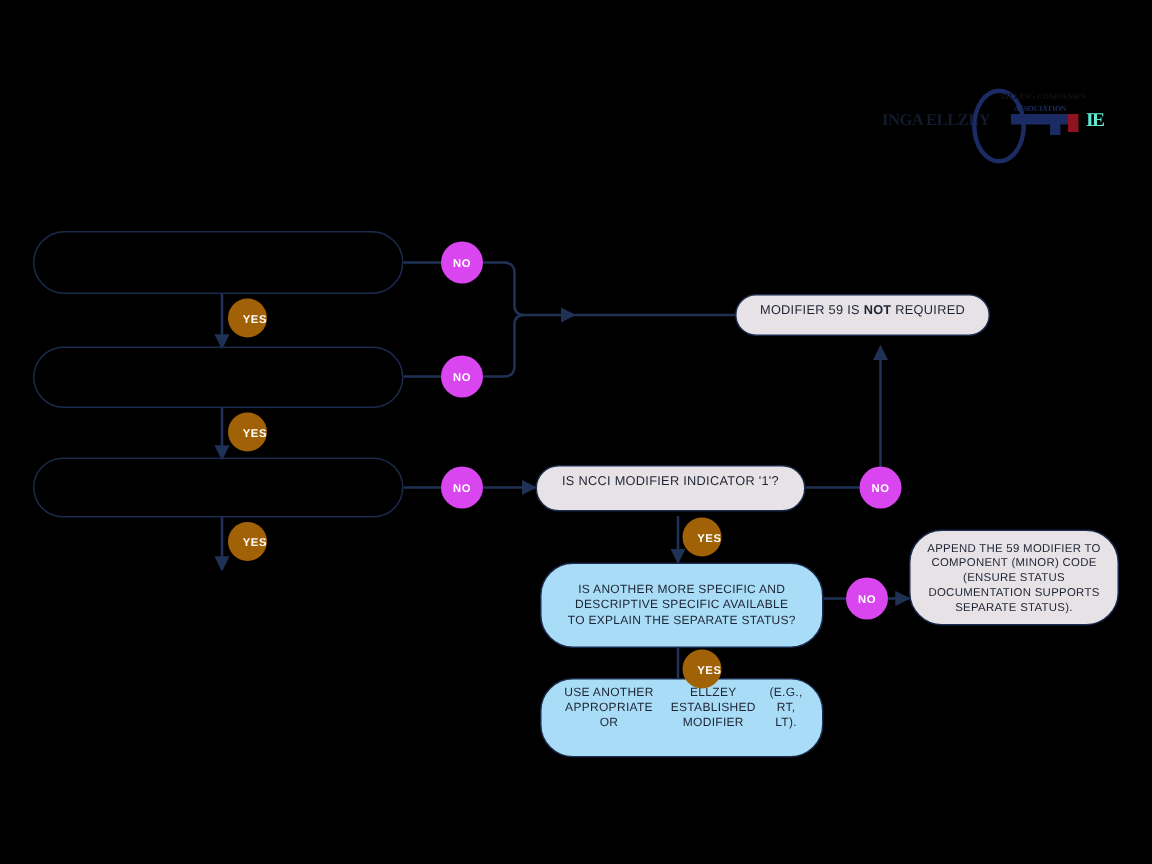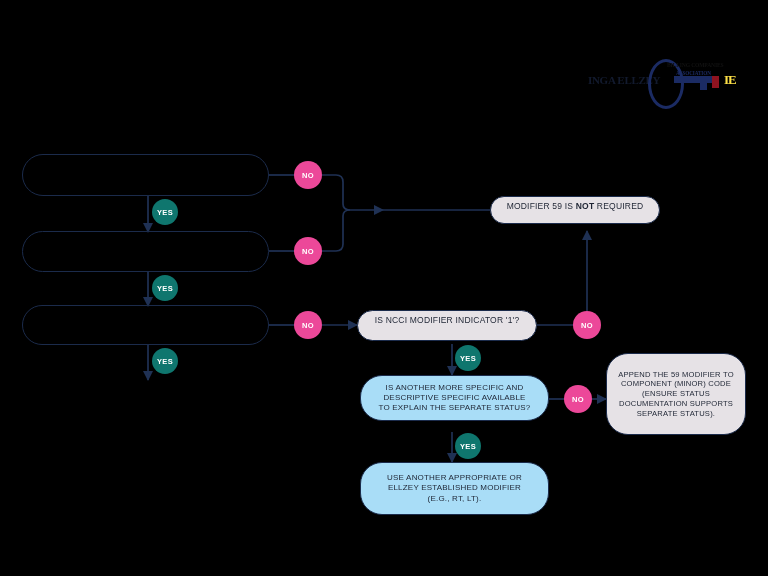--- a/index.html
+++ b/index.html
@@ -58,27 +58,28 @@
     display: flex;
     align-items: center;
     justify-content: center;
     border-radius: 50%;
     color: #ffffff;
     font-weight: bold;
     letter-spacing: 0.4px;
     user-select: none;
   }
   .badge.yes {
-    background: #0f766e;
+    background: #a16207;
     width: 26px;
     height: 26px;
     font-size: 7.5px;
+    justify-content: flex-end;
   }
   .badge.no {
-    background: #ec4899;
+    background: #d946ef;
     width: 28px;
     height: 28px;
     font-size: 7.5px;
   }
 
   
   #logo {
     position: absolute;
     left: 588px;
     top: 57px;
@@ -151,21 +152,21 @@
     letter-spacing: -0.1px;
     white-space: nowrap;
     font-family: "Liberation Serif", serif;
   }
   #logo .logo-mark {
     position: absolute;
     left: 136px;
     top: 15px;
     font-size: 13px;
     font-weight: bold;
-    color: #fde047;
+    color: #5eead4;
     font-family: "Liberation Serif", serif;
     letter-spacing: -1px;
   }
 </style>
 </head>
 <body>
 
 <div id="canvas">
 
   <svg id="svg-layer" viewBox="0 0 768 576" xmlns="http://www.w3.org/2000/svg">
@@ -226,33 +227,33 @@
     <span>
       <span>MODIFIER 59 IS </span><b>NOT</b><span> REQUIRED</span>
     </span>
   </div>
 
   <div class="node gray" style="left:357px; top:310px; width:180px; height:31px; font-size:8.5px;">
     <span>IS NCCI MODIFIER INDICATOR '1'?</span>
   </div>
 
 
-  <div class="node blue rect-soft" style="left:360px; top:375px; width:189px; height:46px; font-size:8px; flex-direction:column;">
+  <div class="node blue rect-soft" style="left:360px; top:375px; width:189px; height:57px; font-size:8px; flex-direction:column;">
     <span>IS ANOTHER MORE SPECIFIC AND</span>
     <span>DESCRIPTIVE SPECIFIC AVAILABLE</span>
     <span>TO EXPLAIN THE SEPARATE STATUS?</span>
   </div>
 
-  <div class="node blue rect-soft" style="left:360px; top:462px; width:189px; height:53px; font-size:8px; flex-direction:column;">
+  <div class="node blue rect-soft" style="left:360px; top:452px; width:189px; height:53px; font-size:8px; flex-direction:row;">
     <span>USE ANOTHER APPROPRIATE OR</span>
     <span>ELLZEY ESTABLISHED MODIFIER</span>
     <span>(E.G., RT, LT).</span>
   </div>
 
-  <div class="node gray rect-soft" style="left:606px; top:353px; width:140px; height:82px; font-size:7.6px; flex-direction:column;">
+  <div class="node gray rect-soft" style="left:606px; top:353px; width:140px; height:64px; font-size:7.6px; flex-direction:column;">
     <span>APPEND THE 59 MODIFIER TO</span>
     <span>COMPONENT (MINOR) CODE</span>
     <span>(ENSURE STATUS</span>
     <span>DOCUMENTATION SUPPORTS</span>
     <span>SEPARATE STATUS).</span>
   </div>
 
   <div class="badge no" style="left:294px; top:161px;">
     <span>NO</span>
   </div>

